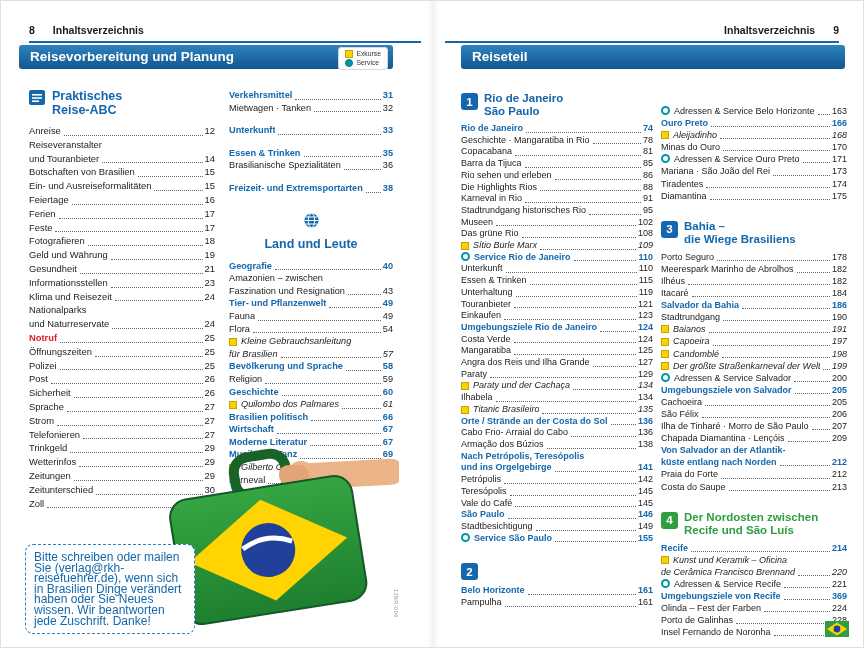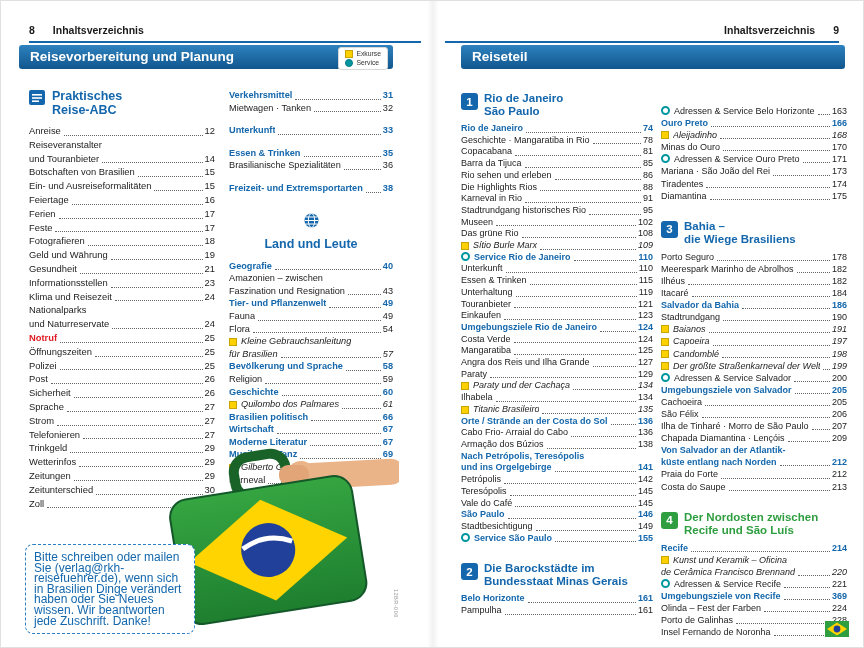--- a/index.html
+++ b/index.html
@@ -772,24 +772,20 @@
           <div class="line">
             <span class="ring"></span>
             <span class="lbl">Service São Paulo</span>
             <span class="dots"></span>
             <span class="pg">155</span>
           </div>
         </div>
         <div class="gap" style="height: 15px;"></div>
         <div class="sec">
           <span class="secnum">2</span>
-          <div class="sectitle">
-            <div>Die Barockstädte im</div>
-            <div>Bundesstaat Minas Gerais</div>
-          </div>
         </div>
         <div class="entry b">
           <div class="line">
             <span class="lbl">Belo Horizonte</span>
             <span class="dots"></span>
             <span class="pg">161</span>
           </div>
         </div>
         <div class="entry">
           <div class="line">

